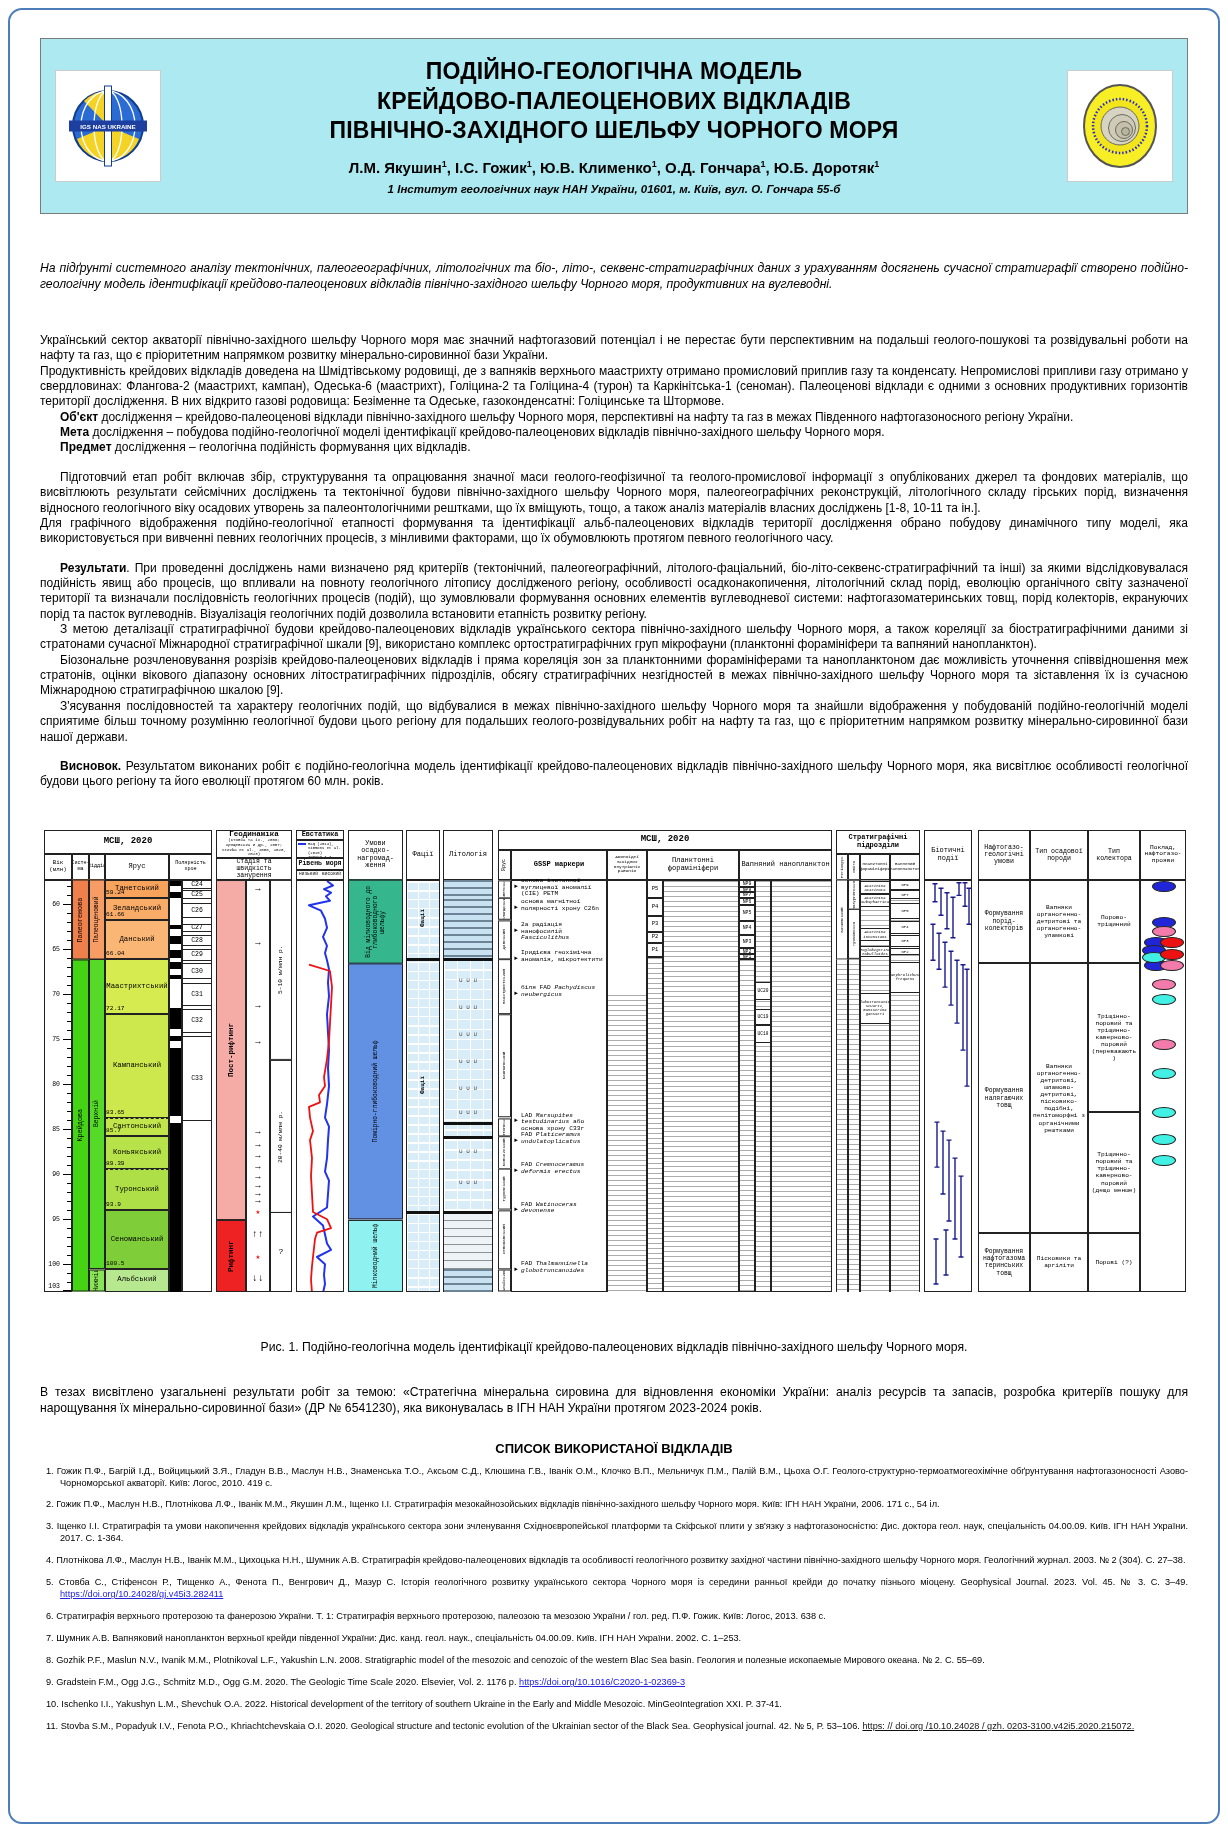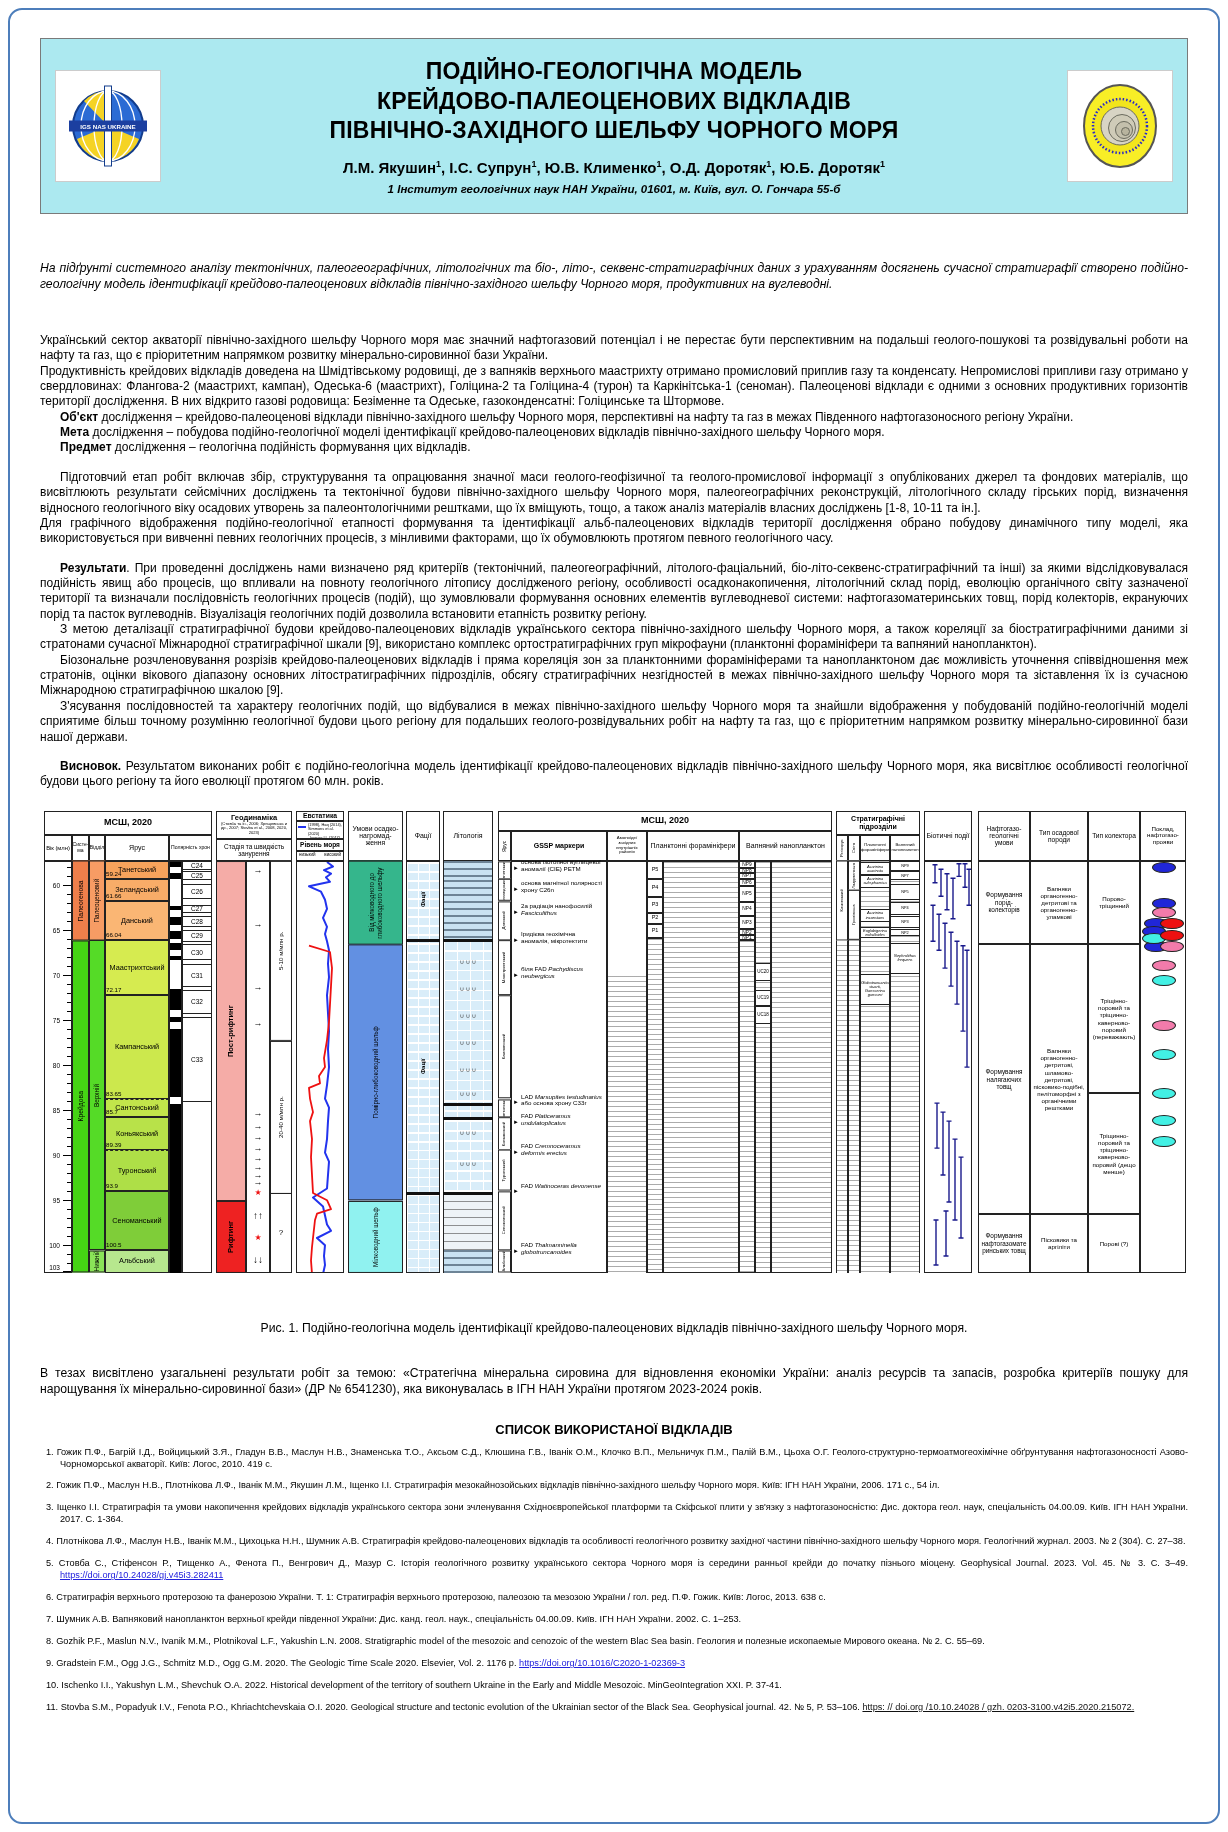--- a/index.html
+++ b/index.html
@@ -11,21 +11,21 @@
   .hdr-center{flex:1;text-align:center;padding:0 0;}
   .title{font-weight:bold;font-size:23px;line-height:1.28;letter-spacing:.2px;}
   .authors{margin-top:13px;font-weight:bold;font-size:15px;}
   .authors sup{font-size:9px;}
   .affil{margin-top:7px;font-weight:bold;font-style:italic;font-size:11.5px;}
   .abstract{margin:46px 40px 0;font-style:italic;font-size:12.2px;line-height:1.35;text-align:justify;}
   #bodytext{margin:40px 40px 0;font-size:12px;line-height:1.28;text-align:justify;}
   .para{margin:0;}
   .para.sp{margin-top:14px;}
   .para.ind{text-indent:20px;}
-  #fig{position:relative;width:1148px;height:466px;margin:21px 0 0 40px;}
+  #fig{position:relative;width:1148px;height:466px;margin:40px 0 0 40px;font-family:Liberation Mono, monospace;}
   .fc{position:absolute;box-sizing:border-box;border:1px solid #222;background-color:#fff;display:flex;align-items:center;justify-content:center;text-align:center;overflow:hidden;line-height:1.08;color:#000;}
   .rot{writing-mode:vertical-rl;transform:rotate(180deg);}
   .marl{background-color:#C9E2F2;background-image:repeating-linear-gradient(to bottom,rgba(35,55,75,.55) 0 2px,transparent 2px 7px);}
   .lime{background-color:#D9EDF9;background-image:repeating-linear-gradient(to bottom,#fff 0 1.5px,transparent 1.5px 10px),repeating-linear-gradient(to right,#fff 0 1.5px,transparent 1.5px 13px);}
   .sand{background-color:#EEF3F7;background-image:repeating-linear-gradient(to bottom,rgba(90,90,90,.65) 0 1px,transparent 1px 8px);}
   .bricks{background-color:#D9EDF9;background-image:repeating-linear-gradient(to bottom,#fff 0 1.5px,transparent 1.5px 9px),repeating-linear-gradient(to right,#fff 0 1.5px,transparent 1.5px 11px);}
   .micro{background-image:repeating-linear-gradient(to bottom,rgba(70,70,70,.45) 0 1px,transparent 1px 5px);}
   .ell{position:absolute;width:22px;height:9px;border-radius:50%;border:1px solid #222;}
   .caption{margin-top:44px;text-align:center;font-size:12.2px;}
   .closing{margin:30px 40px 0;font-size:12.2px;line-height:1.35;text-align:justify;}
@@ -55,21 +55,21 @@
         <rect x="5" y="41.5" width="78" height="11" fill="#1C3FA0"></rect>
         <text x="44" y="49.5" font-size="6.2" fill="#ffffff" text-anchor="middle" font-family="Liberation Sans, sans-serif" font-weight="bold">IGS  NAS  UKRAINE</text>
       </svg>
     </div>
     <div class="hdr-center">
       <div class="title">
         <div>ПОДІЙНО-ГЕОЛОГІЧНА МОДЕЛЬ</div>
         <div>КРЕЙДОВО-ПАЛЕОЦЕНОВИХ ВІДКЛАДІВ</div>
         <div>ПІВНІЧНО-ЗАХІДНОГО ШЕЛЬФУ ЧОРНОГО МОРЯ</div>
       </div>
-      <div class="authors" id="authors"><span>Л.М. Якушин</span><sup>1</sup>,  <span>І.С. Супрун</span><sup>1</sup>,  <span>Ю.В. Клименко</span><sup>1</sup>,  <span>О.Д. Доротяк</span><sup>1</sup>,  <span>Ю.Б. Доротяк</span><sup>1</sup></div>
+      <div class="authors" id="authors"><span>Л.М. Якушин</span><sup>1</sup>,  <span>І.С. Гожик</span><sup>1</sup>,  <span>Ю.В. Клименко</span><sup>1</sup>,  <span>О.Д. Гончара</span><sup>1</sup>,  <span>Ю.Б. Доротяк</span><sup>1</sup></div>
       <div class="affil">1 Інститут геологічних наук НАН України, 01601, м. Київ, вул. О. Гончара 55-б</div>
     </div>
     <div class="logo-box">
       <svg width="80" height="88" viewBox="0 0 80 88">
         <ellipse cx="40" cy="44" rx="36" ry="41" fill="#F8EE26" stroke="#555" stroke-width="2"></ellipse>
         <circle cx="40" cy="44" r="27" fill="#F2E51C" stroke="#2A2AC8" stroke-width="2.5" stroke-dasharray="1.5 2"></circle>
         <circle cx="40" cy="44" r="19" fill="#D8D4C4" stroke="#6B6B5E"></circle>
         <circle cx="42" cy="46" r="13.5" fill="#CFCBB8" stroke="#6B6B5E"></circle>
         <circle cx="44" cy="48" r="8.5" fill="#C4C0AC" stroke="#6B6B5E"></circle>
         <circle cx="45.5" cy="49.5" r="4" fill="#B8B49E" stroke="#6B6B5E"></circle>

